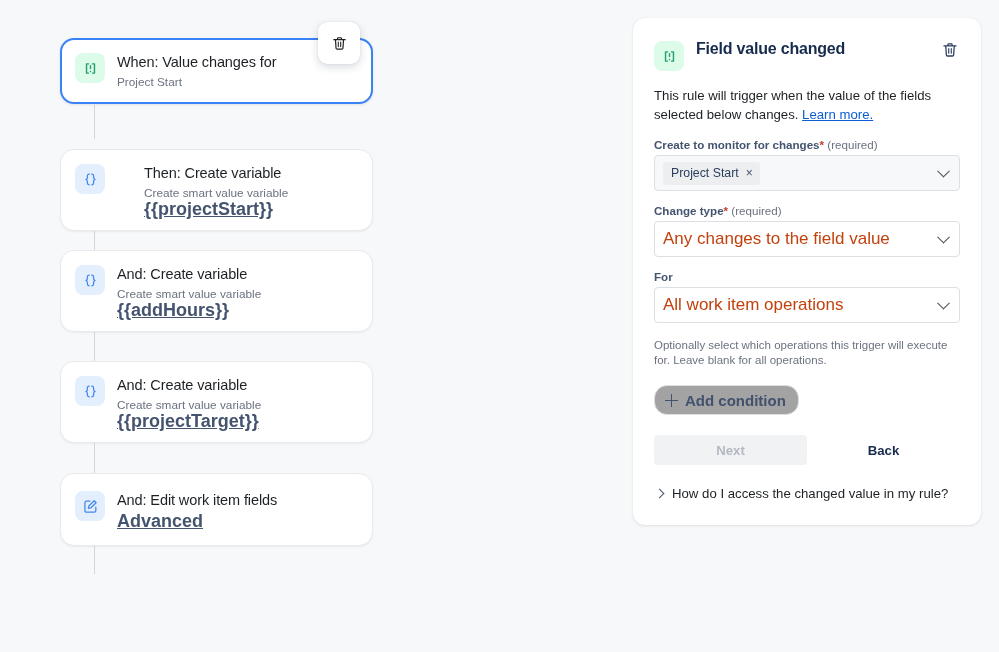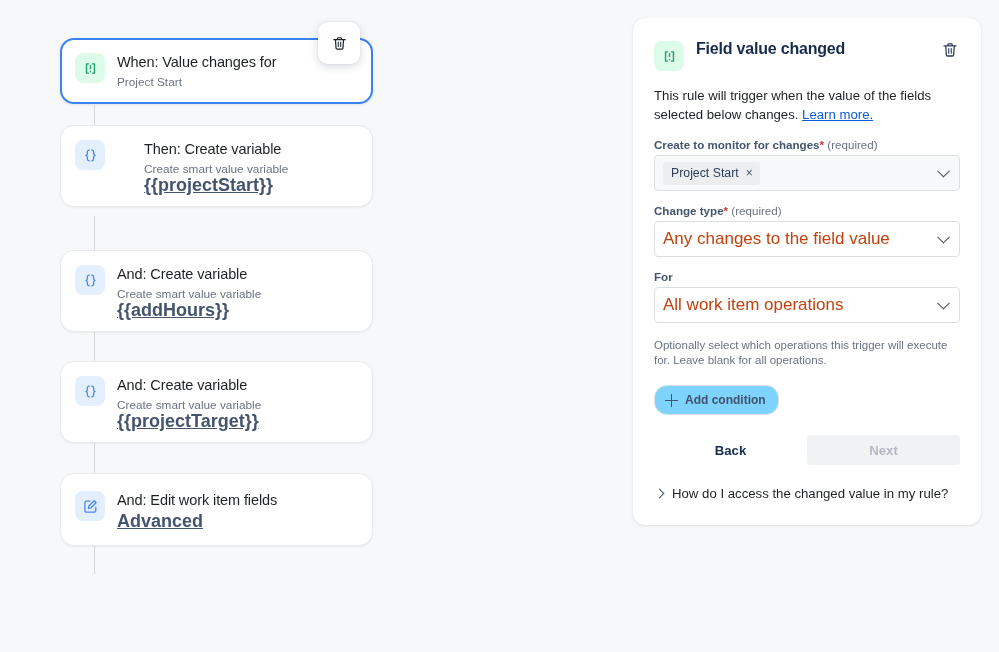--- a/index.html
+++ b/index.html
@@ -162,24 +162,24 @@
   .helper {
     font-size: 11.5px; color: #6b7280; line-height: 15px;
     margin-top: 15px;
   }
 
   .add-condition {
     margin-top: 17px;
     height: 30px;
     border: 1px solid #dcdfe4;
     border-radius: 13px;
-    background: #7dd3fc;
+    background: #a3a3a3;
     display: inline-flex; align-items: center; gap: 7px;
     padding: 0 12px 0 10px;
-    font-size: 12px; font-weight: bold; color: #42526e;
+    font-size: 15px; font-weight: bold; color: #42526e;
     cursor: pointer;
   }
 
   .btn-row {
     display: flex; margin-top: 20px; gap: 0;
   }
   .btn {
     height: 30px; border-radius: 4px;
     display: flex; align-items: center; justify-content: center;
     font-size: 13.2px; font-weight: bold;
@@ -234,21 +234,21 @@
 
     <div class="trash-float" style="top:22px;">
       <svg width="17" height="17" viewBox="0 0 24 24" fill="none" aria-hidden="true">
         <path d="M4 6.6h16" stroke="#1d2125" stroke-width="1.7" stroke-linecap="round"></path>
         <path d="M9.2 6.6V4.9a1 1 0 0 1 1-1h3.6a1 1 0 0 1 1 1v1.7" stroke="#1d2125" stroke-width="1.7"></path>
         <path d="M6.3 6.6l.85 12.1a1.4 1.4 0 0 0 1.4 1.3h6.9a1.4 1.4 0 0 0 1.4-1.3l.85-12.1" stroke="#1d2125" stroke-width="1.7" stroke-linejoin="round"></path>
         <path d="M10.3 10v6.4M13.7 10v6.4" stroke="#1d2125" stroke-width="1.5" stroke-linecap="round"></path>
       </svg>
     </div>
 
-    <div class="card" style="position:absolute; left:38px; top:125px;gap:39px;">
+    <div class="card" style="position:absolute; left:38px; top:149px;gap:39px;">
       <div class="icon-tile blue">
         <svg width="17" height="17" viewBox="0 0 24 24" fill="none" aria-hidden="true">
           <path d="M10.2 4.5c-2.1 0-2.6.9-2.6 2.4v2.4c0 1.5-.8 2.4-2.1 2.7 1.3.3 2.1 1.2 2.1 2.7v2.4c0 1.5.5 2.4 2.6 2.4" stroke="#4688ec" stroke-width="1.8" stroke-linecap="round" stroke-linejoin="round"></path>
           <path d="M13.8 4.5c2.1 0 2.6.9 2.6 2.4v2.4c0 1.5.8 2.4 2.1 2.7-1.3.3-2.1 1.2-2.1 2.7v2.4c0 1.5-.5 2.4-2.6 2.4" stroke="#4688ec" stroke-width="1.8" stroke-linecap="round" stroke-linejoin="round"></path>
         </svg>
       </div>
       <div class="card-text">
         <div class="card-title">Then: Create variable</div>
         <div class="card-sub">Create smart value variable</div>
         <div class="card-sub-strong">{{projectStart}}</div>
@@ -361,22 +361,22 @@
       <span class="chev"></span>
     </div>
     <div class="helper">Optionally select which operations this trigger will execute for. Leave blank for all operations.</div>
 
     <div class="add-condition">
       <span class="plus"></span>
       <span>Add condition</span>
     </div>
 
     <div class="btn-row">
+      <div class="btn btn-next">Next</div>
       <div class="btn btn-back">Back</div>
-      <div class="btn btn-next">Next</div>
     </div>
 
     <div class="disclosure">
       <span class="chev-right"></span>
       <span>How do I access the changed value in my rule?</span>
     </div>
   </div>
 </div>
 
 </body></html>

